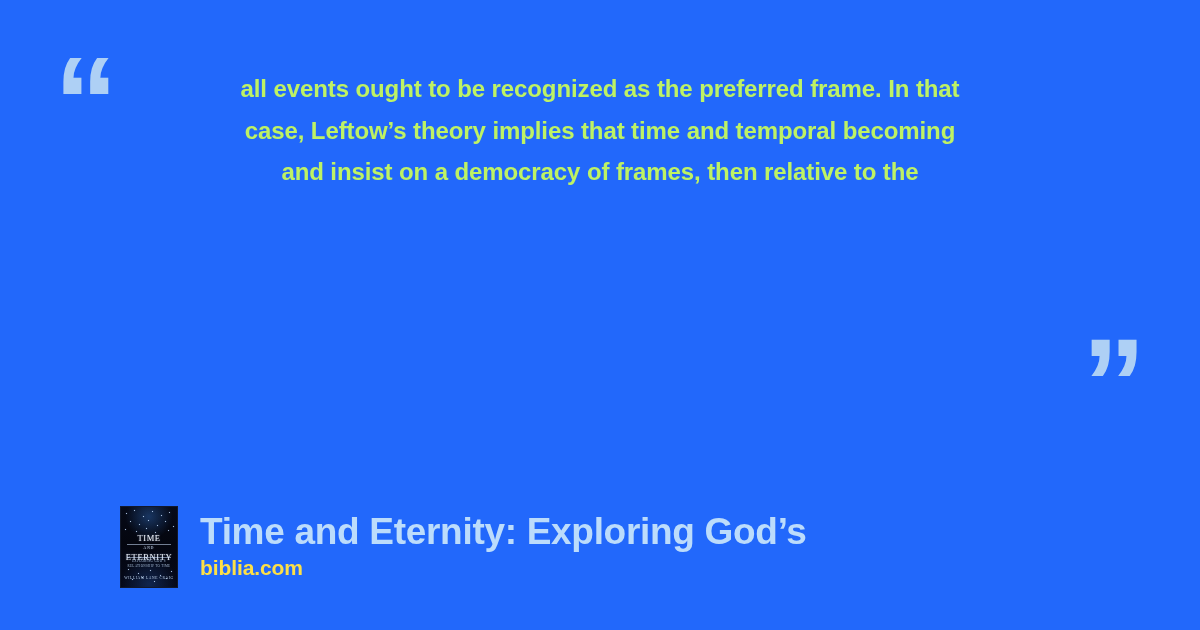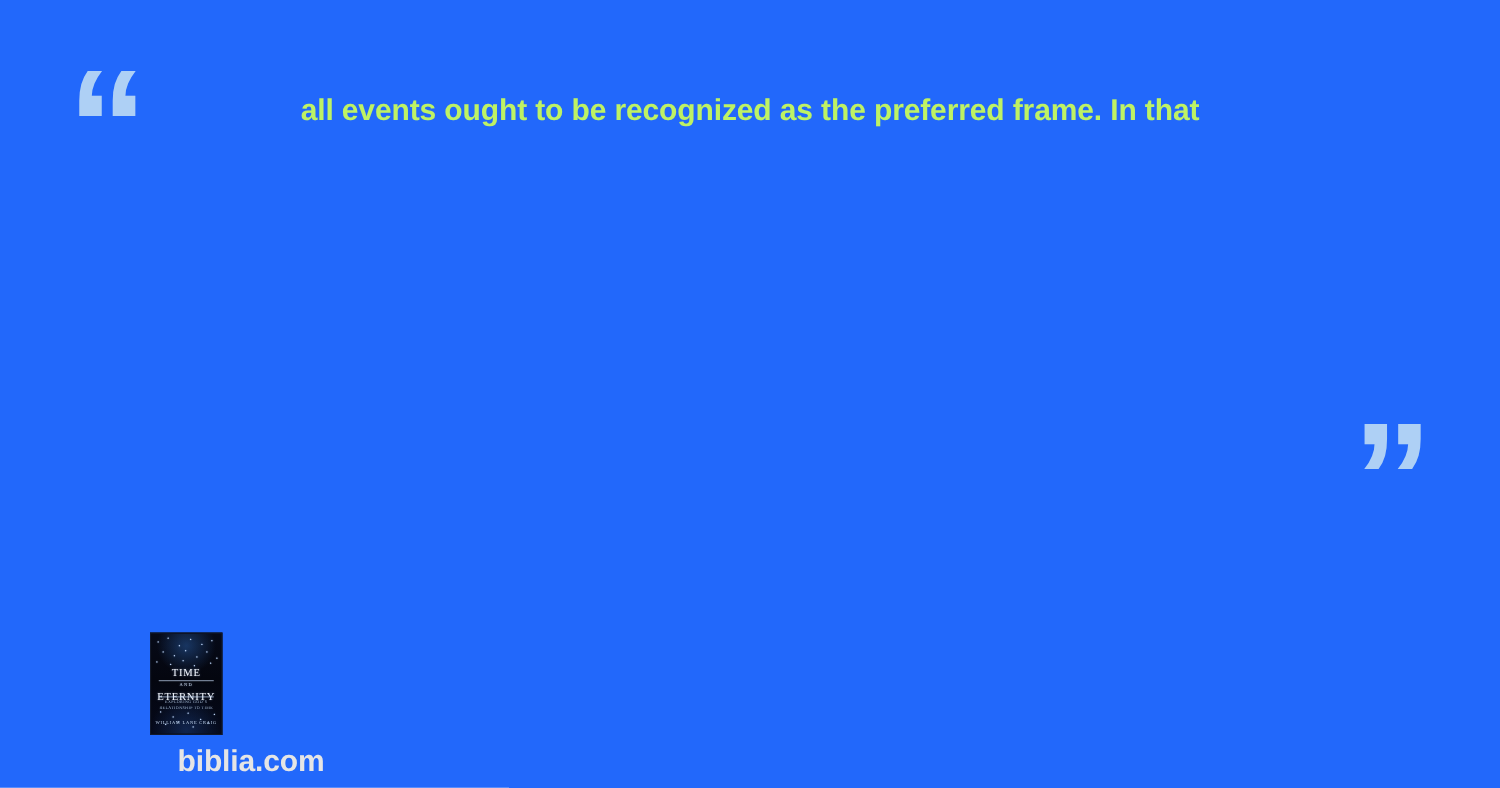--- a/index.html
+++ b/index.html
@@ -68,21 +68,21 @@
     display: block;
     white-space: nowrap;
   }
 
   
   #attribution {
     position: absolute;
     left: 120px;
     top: 506px;
     display: flex;
-    flex-direction: column;
+    flex-direction: row;
     align-items: flex-start;
   }
 
   
   #book-cover {
     position: relative;
     width: 58px;
     height: 82px;
     flex: 0 0 auto;
     background: #05070f;
@@ -173,39 +173,41 @@
     color: #bcdcfb;
     font-family: "Liberation Sans", sans-serif;
     font-weight: 700;
     font-size: 37px;
     line-height: 40px;
     letter-spacing: -0.3px;
     white-space: nowrap;
   }
   #site-name {
     margin-top: 4px;
-    color: #e5e5e5;
-    font-family: "Liberation Sans", sans-serif;
-    font-weight: 700;
-    font-size: 24px;
+    color: #fde047;
+    font-family: "Liberation Sans", sans-serif;
+    font-weight: 700;
+    font-size: 21px;
     line-height: 24px;
     letter-spacing: -0.1px;
   }
 </style>
 </head>
 <body>
 
 <div id="card">
 
   <div id="quote-block">
 
     <span class="quote-mark" id="quote-open">“</span>
 
     <div id="quote-text">
       <span class="qline">all events ought to be recognized as the preferred frame. In that</span>
+      <span class="qline">case, Leftow’s theory implies that time and temporal becoming</span>
+      <span class="qline">and insist on a democracy of frames, then relative to the</span>
     </div>
 
     <span class="quote-mark" id="quote-close">”</span>
   </div>
 
   <div id="attribution">
 
     <div id="book-cover">
       <div class="sky"></div>
       <div class="stars">
@@ -244,18 +246,19 @@
       </div>
       <div class="bc-rule r2"></div>
       <div class="bc-sub">
         <span>EXPLORING GOD’S</span><br>
         <span>RELATIONSHIP TO TIME</span>
       </div>
       <div class="bc-author">WILLIAM LANE CRAIG</div>
     </div>
 
     <div id="attribution-text">
+      <div id="book-title">Time and Eternity: Exploring God’s</div>
       <div id="site-name">biblia.com</div>
     </div>
 
   </div>
 
 </div>
 
 </body></html>

